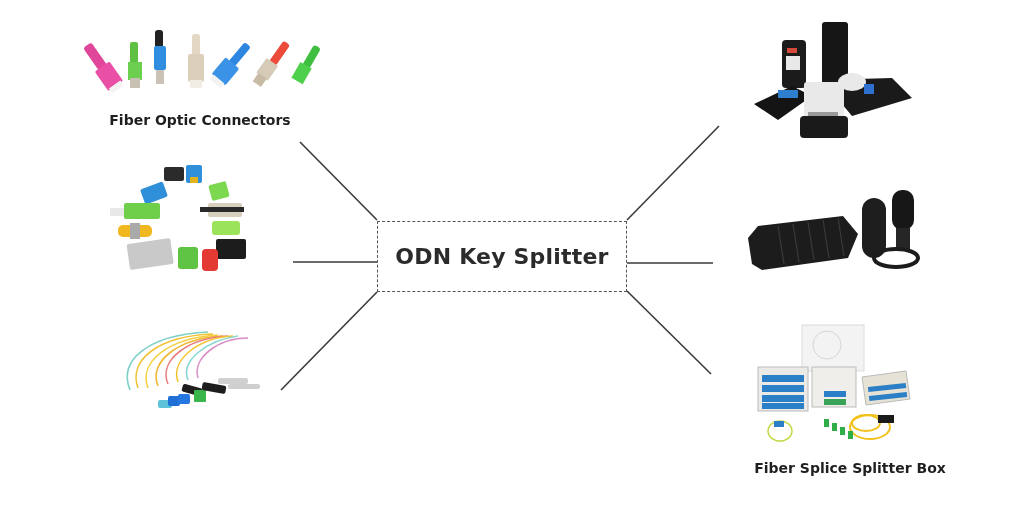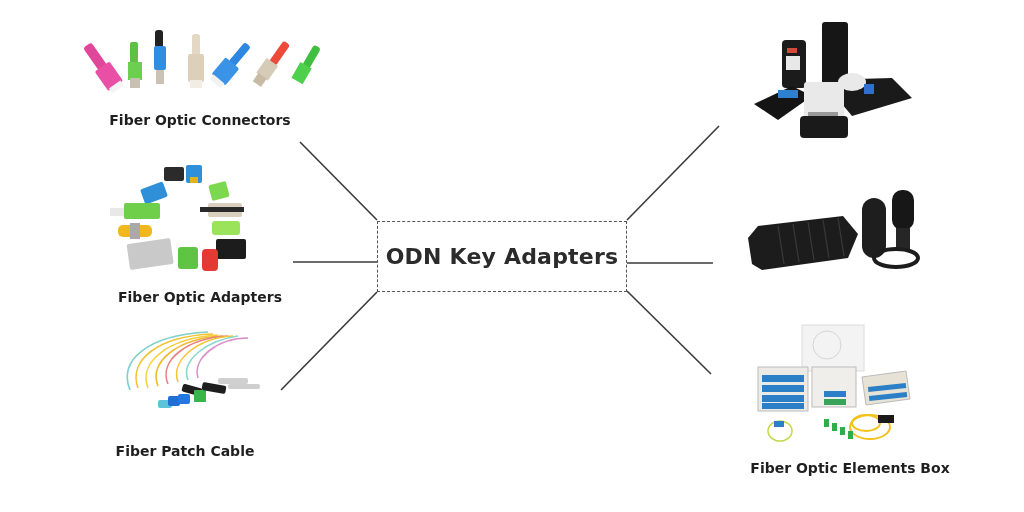--- a/index.html
+++ b/index.html
@@ -25,21 +25,21 @@
       <line x1="300" y1="142" x2="377" y2="220"></line>
       <line x1="293" y1="262" x2="377" y2="262"></line>
       <line x1="281" y1="390" x2="377" y2="292"></line>
       <line x1="627" y1="220" x2="719" y2="126"></line>
       <line x1="627" y1="263" x2="713" y2="263"></line>
       <line x1="627" y1="291" x2="711" y2="374"></line>
     </g>
   </svg>
 
   <div class="center-box">
-    <span class="center-title">ODN Key Adapters</span>
+    <span class="center-title">ODN Key Splitter</span>
   </div>
 
   <svg class="product" style="left:75px;top:30px" width="250" height="70" viewBox="0 0 250 70">
 
     <g transform="translate(8,18) rotate(-35)">
       <rect x="0" y="0" width="10" height="28" rx="3" fill="#e0479a"></rect>
       <rect x="-4" y="26" width="18" height="24" rx="2" fill="#e94fa5"></rect>
       <rect x="-2" y="48" width="14" height="6" fill="#f4f4f4"></rect>
     </g>
 
@@ -91,21 +91,20 @@
     <rect x="98" y="40" width="34" height="14" rx="2" fill="#d8cfbf"></rect>
       <rect x="90" y="44" width="44" height="5" fill="#2a2a2a"></rect>
     <rect x="102" y="58" width="28" height="14" rx="3" fill="#9be35a"></rect>
     <rect x="8" y="62" width="34" height="12" rx="5" fill="#f0b81e"></rect>
       <rect x="20" y="60" width="10" height="16" fill="#a9a9a9"></rect>
     <rect x="106" y="76" width="30" height="20" rx="2" fill="#1c1c1c"></rect>
     <rect x="18" y="78" width="44" height="26" rx="2" fill="#c9c9c9" transform="rotate(-8 40 90)"></rect>
     <rect x="68" y="84" width="20" height="22" rx="3" fill="#5fc444"></rect>
     <rect x="92" y="86" width="16" height="22" rx="4" fill="#e33b34"></rect>
   </svg>
-  <div class="node-label" style="left:195px;top:289px">Fiber Optic Adapters</div>
 
   <svg class="product" style="left:118px;top:330px" width="160" height="80" viewBox="0 0 160 80">
     <g fill="none" stroke-width="1.6">
       <path d="M12,60 C0,30 30,5 90,2" stroke="#7fd0c8"></path>
       <path d="M20,58 C10,30 40,6 95,4" stroke="#f1c232"></path>
       <path d="M30,58 C20,32 50,8 100,5" stroke="#f5d142"></path>
       <path d="M40,56 C30,32 60,8 105,6" stroke="#f0b833"></path>
       <path d="M50,54 C40,30 70,8 110,6" stroke="#e88080"></path>
       <path d="M60,52 C52,30 80,8 115,6" stroke="#f4c430"></path>
       <path d="M70,50 C62,30 90,10 120,6" stroke="#88d7d0"></path>
@@ -113,21 +112,20 @@
     </g>
     <rect x="40" y="70" width="14" height="8" rx="2" fill="#5cc3d8"></rect>
     <rect x="50" y="66" width="12" height="10" rx="2" fill="#1f6fd6"></rect>
     <rect x="60" y="64" width="12" height="10" rx="2" fill="#2476e0"></rect>
     <rect x="64" y="56" width="20" height="8" rx="2" fill="#1e1e1e" transform="rotate(15 74 60)"></rect>
     <rect x="76" y="60" width="12" height="12" rx="1" fill="#39b54a"></rect>
     <rect x="84" y="54" width="24" height="8" rx="2" fill="#1e1e1e" transform="rotate(10 96 58)"></rect>
     <rect x="100" y="48" width="30" height="6" rx="2" fill="#d0d0d0"></rect>
     <rect x="110" y="54" width="32" height="5" rx="2" fill="#cfcfcf"></rect>
   </svg>
-  <div class="node-label" style="left:180px;top:443px">Fiber Patch Cable</div>
 
   <svg class="product" style="left:752px;top:20px" width="165" height="120" viewBox="0 0 165 120">
 
     <rect x="30" y="20" width="24" height="48" rx="4" fill="#1b1b1b"></rect>
     <rect x="34" y="36" width="14" height="14" fill="#e8e8e8"></rect>
     <rect x="35" y="28" width="10" height="5" fill="#d44a3a"></rect>
 
     <polygon points="2,84 40,66 60,76 26,100" fill="#141414"></polygon>
     <rect x="26" y="70" width="20" height="8" fill="#2f7fd0"></rect>
 
@@ -183,15 +181,15 @@
     <ellipse cx="118" cy="104" rx="20" ry="12" fill="none" stroke="#f2c21c" stroke-width="2"></ellipse>
     <ellipse cx="114" cy="100" rx="14" ry="8" fill="none" stroke="#f2c21c" stroke-width="2"></ellipse>
     <rect x="126" y="92" width="16" height="8" fill="#1a1a1a"></rect>
     <g fill="#2fae48">
         <rect x="72" y="96" width="5" height="8"></rect>
         <rect x="80" y="100" width="5" height="8"></rect>
       <rect x="88" y="104" width="5" height="8"></rect>
         <rect x="96" y="108" width="5" height="8"></rect>
       </g>
   </svg>
-  <div class="node-label" style="left:845px;top:460px">Fiber Optic Elements Box</div>
+  <div class="node-label" style="left:845px;top:460px">Fiber Splice Splitter Box</div>
 
 </div>
 
 </body></html>

